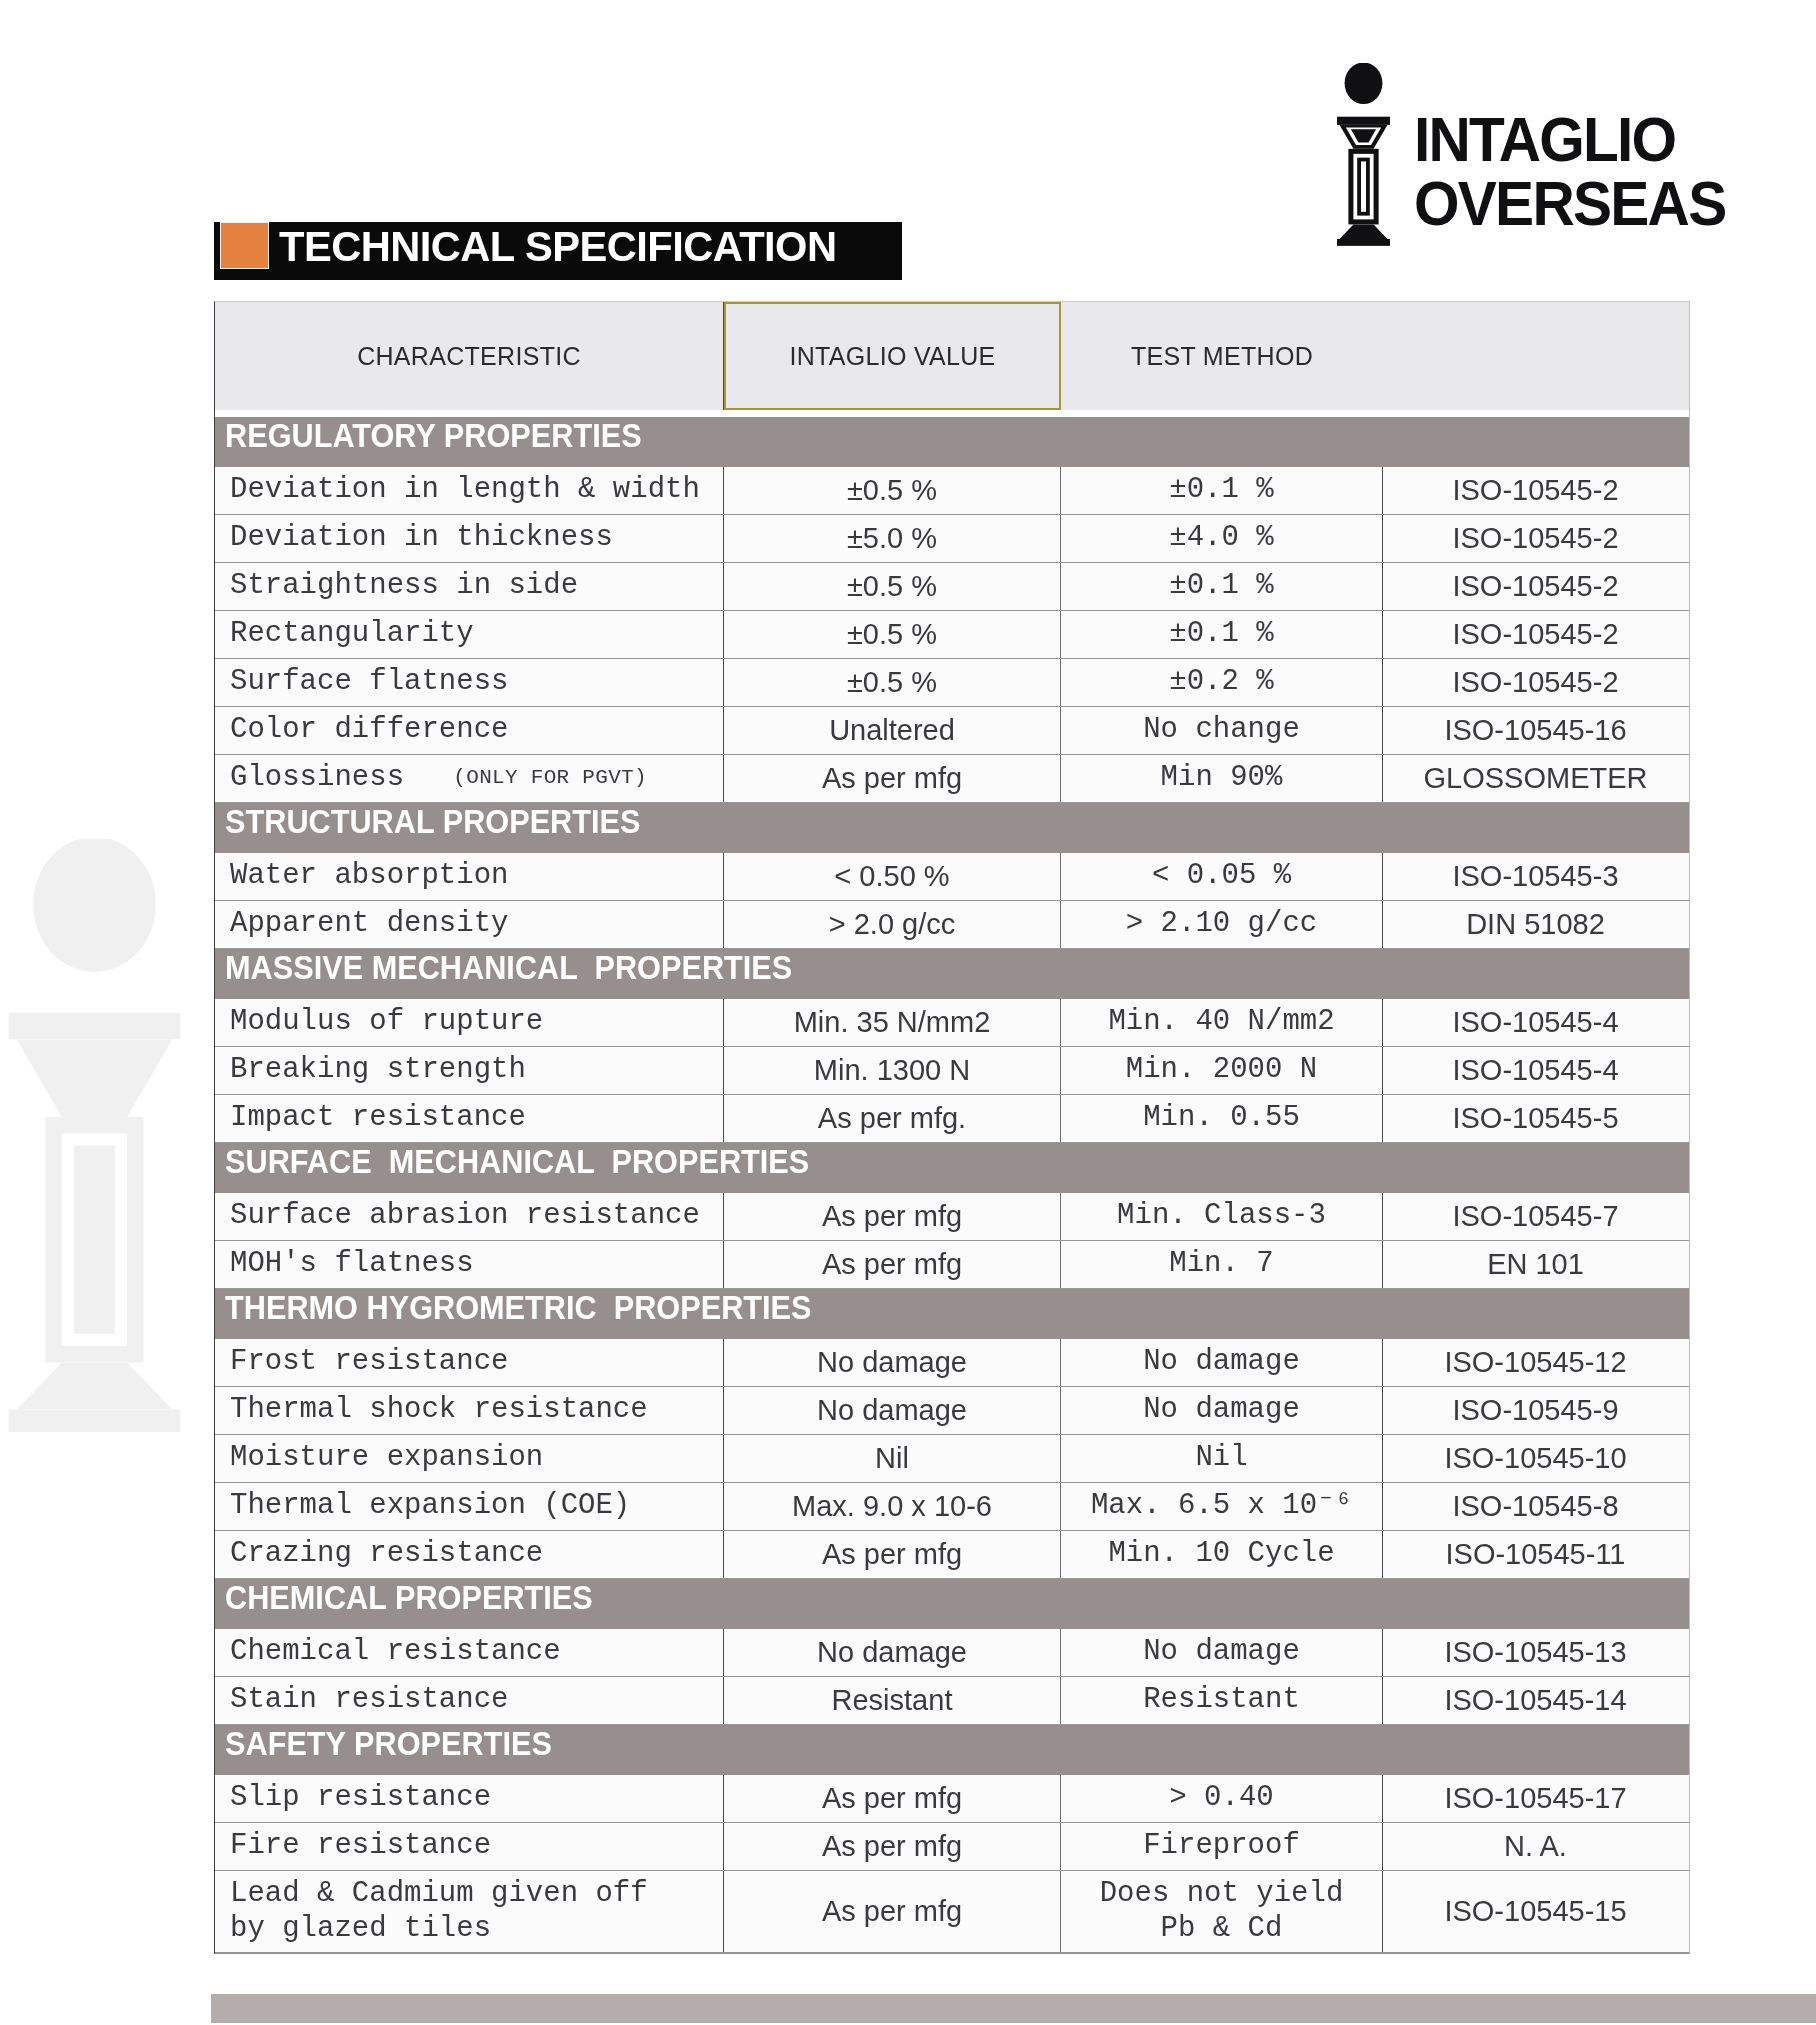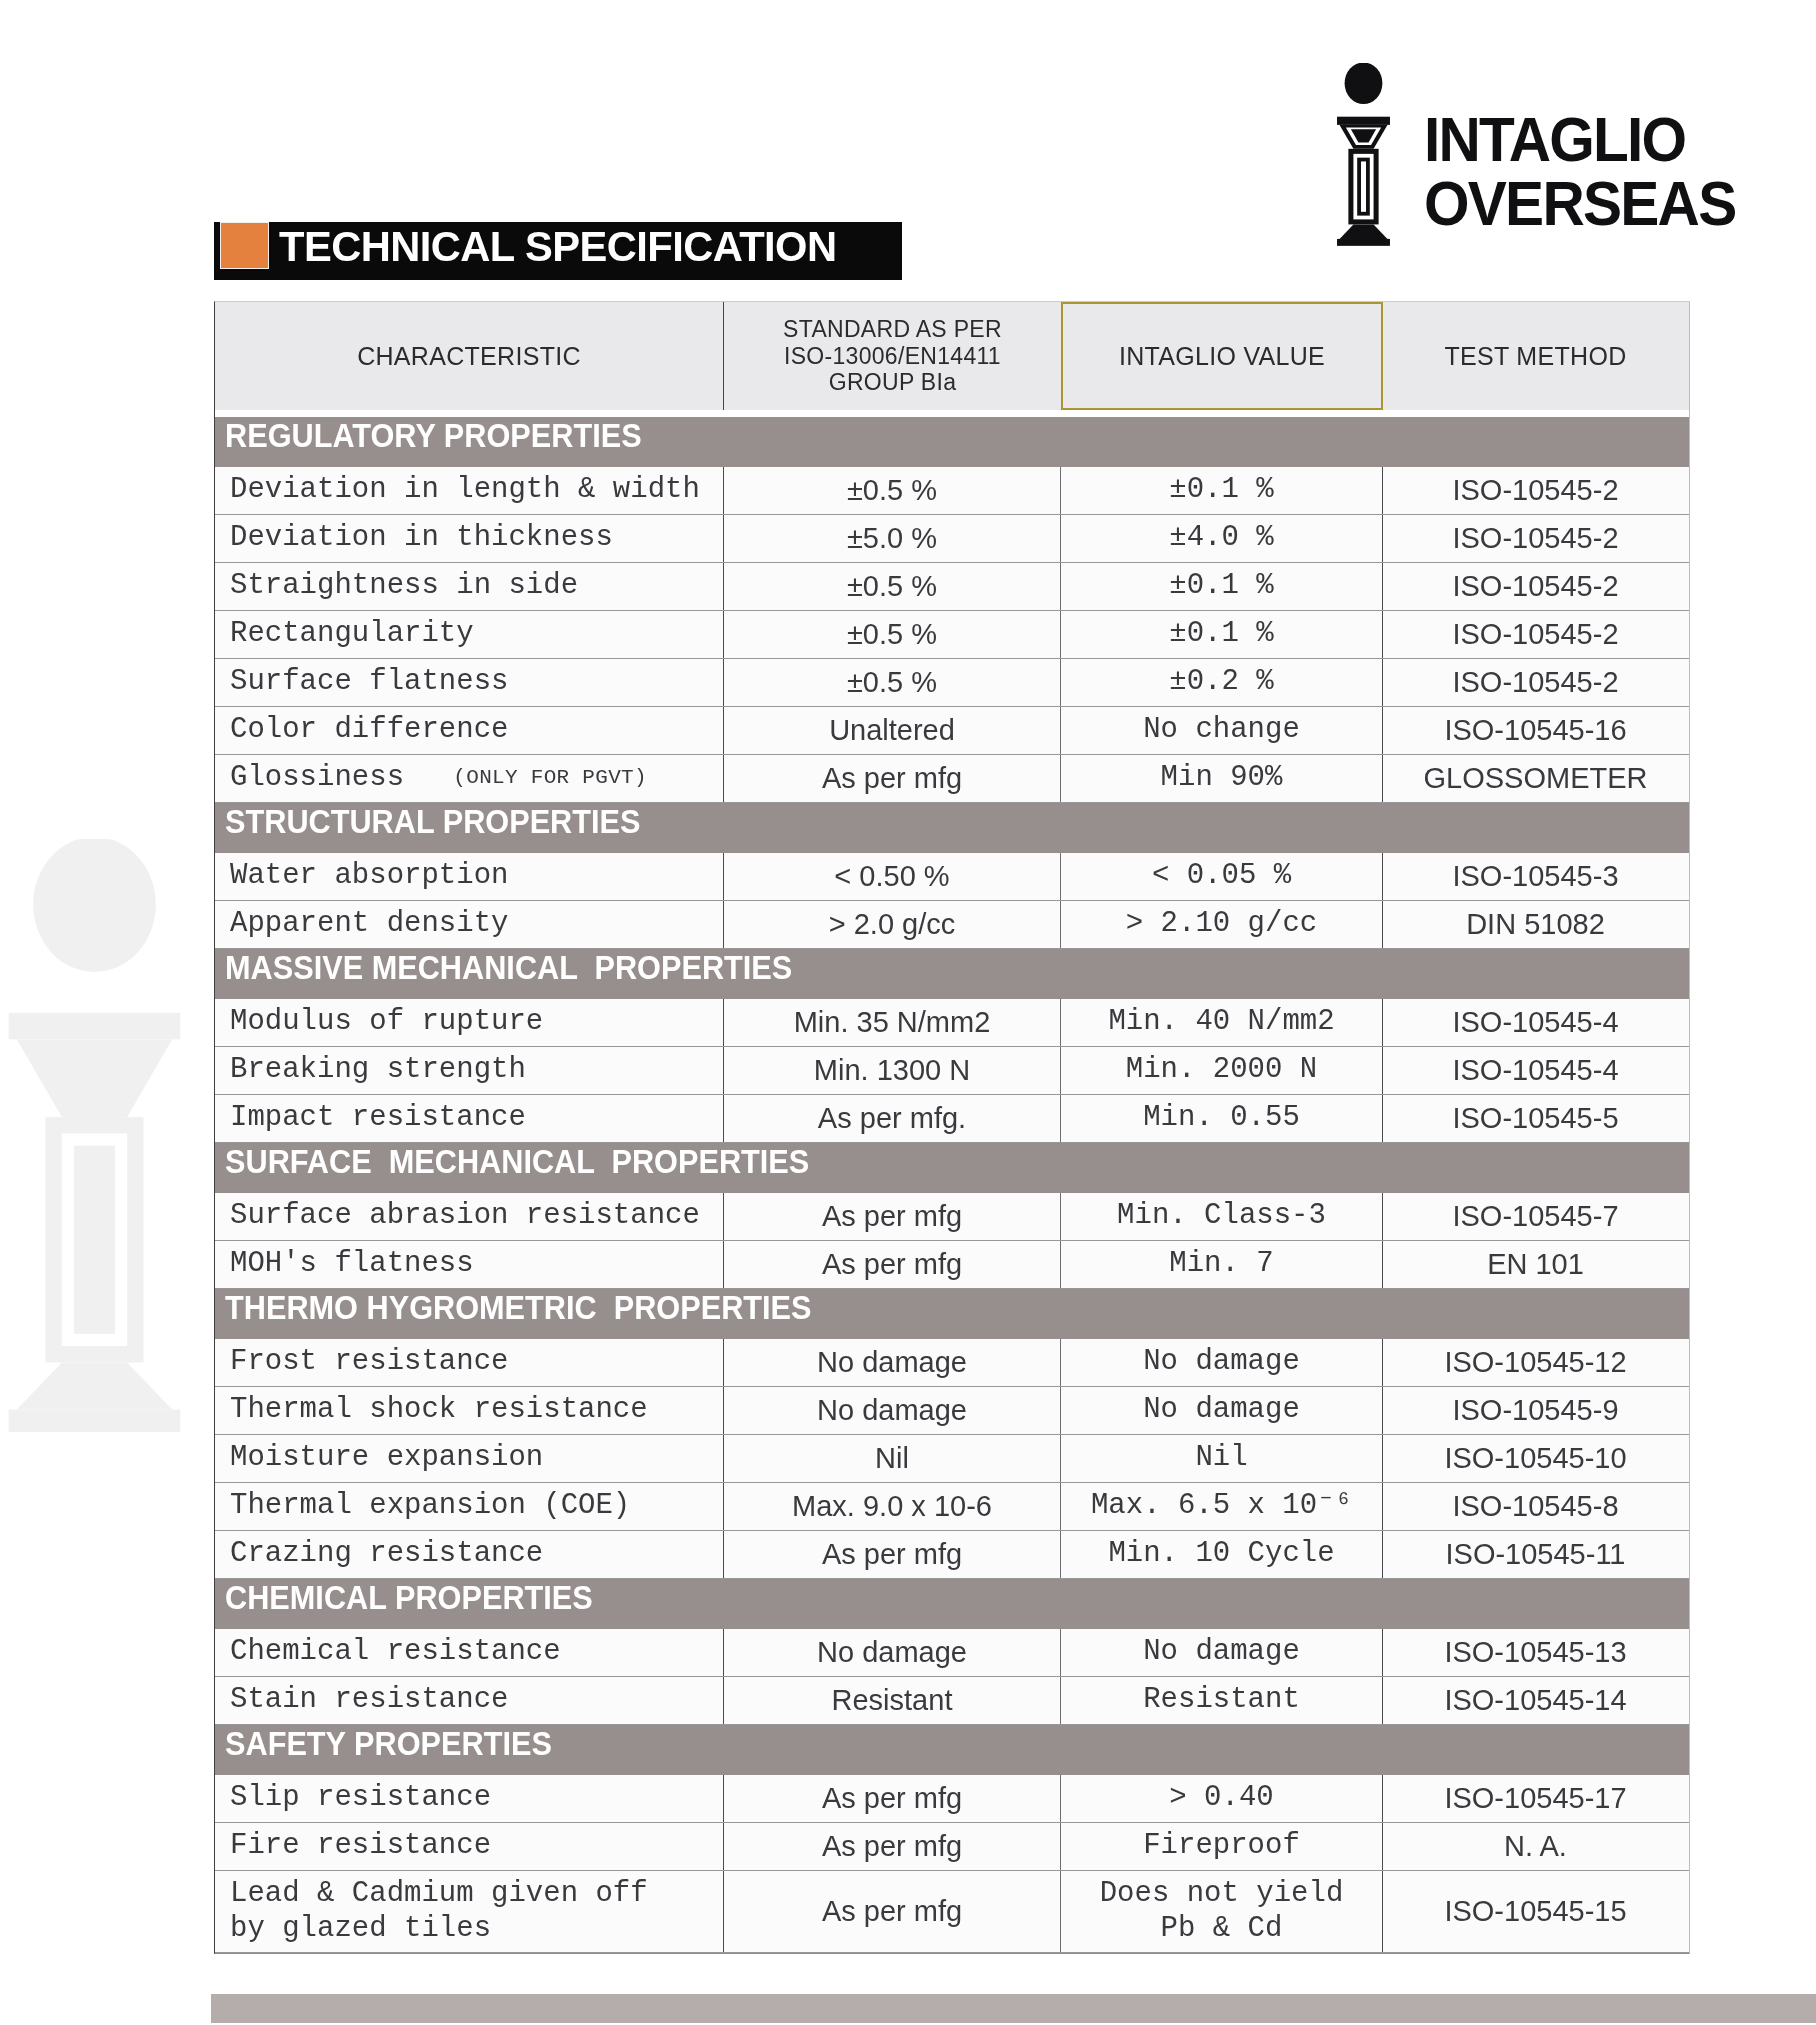--- a/index.html
+++ b/index.html
@@ -11,21 +11,21 @@
 
   
   .watermark{
     position:absolute; left:-82px; top:839px; width:353px; height:593px;
     opacity:0.055;
   }
 
   
   .logo{
     position:absolute; left:1332px; top:63px;
-    display:flex; align-items:flex-start; gap:29px;
+    display:flex; align-items:flex-start; gap:19px;
   }
   .logo-icon{width:63px; height:183px; flex:0 0 auto;}
   .logo-text{
     margin-top:44px;
     font-weight:bold; font-size:63px; line-height:1.02; color:#101013;
     letter-spacing:-1.9px; transform:scaleX(0.93); transform-origin:left top;
     white-space:pre;
   }
 
   
@@ -125,23 +125,20 @@
   </div>
 
   <div class="title-bar">
     <div class="title-accent"></div>
     <div class="title-text">TECHNICAL SPECIFICATION</div>
   </div>
 
   <div class="spec-table">
     <div class="thead">
       <div class="th char">CHARACTERISTIC</div>
-      <div class="th std">STANDARD AS PER
-ISO-13006/EN14411
-GROUP BIa</div>
       <div class="th val">INTAGLIO VALUE</div>
       <div class="th">TEST METHOD</div>
     </div>
     <div id="table-body">
         <div class="section-bar">
           <span>REGULATORY PROPERTIES</span>
         </div>
         <div class="row">
           <div class="cell c1"><span>Deviation in length &amp; width</span></div>
           <div class="cell c2">±0.5 %</div>

